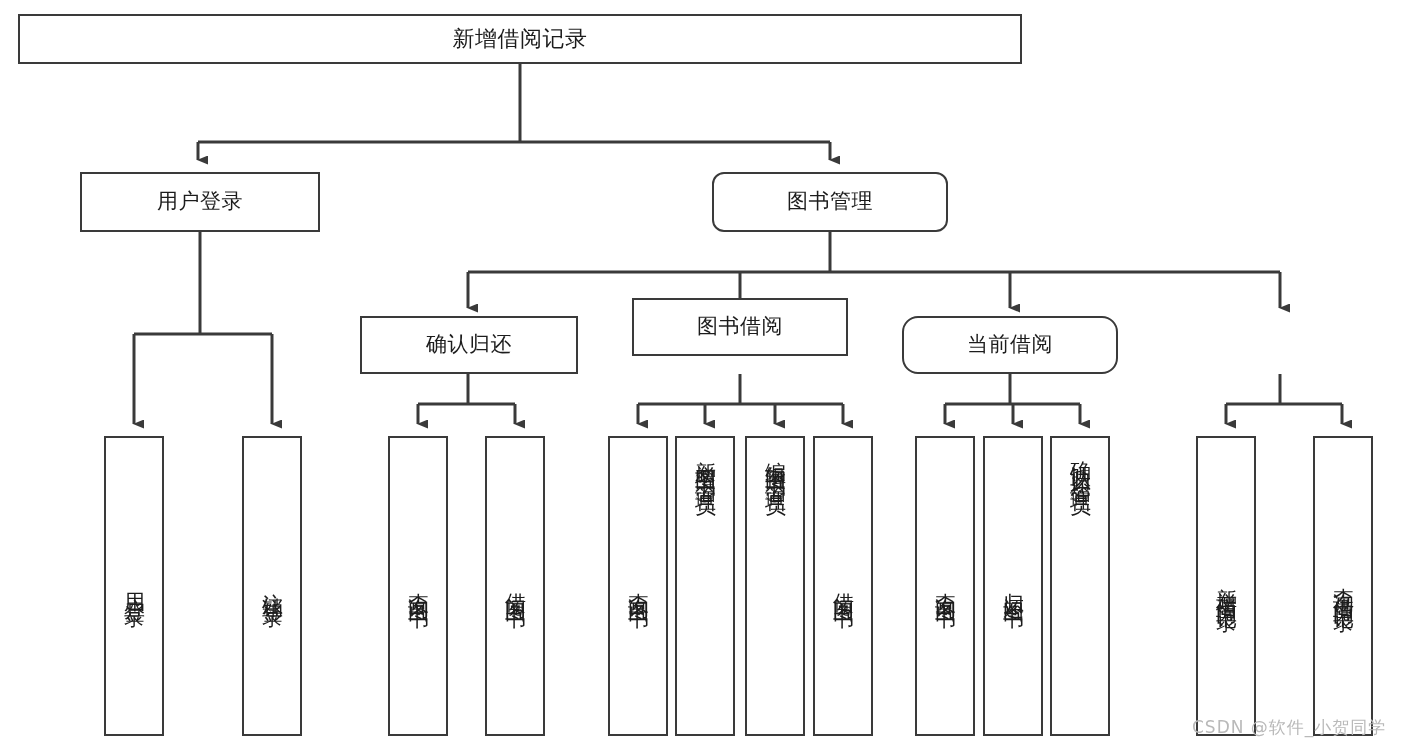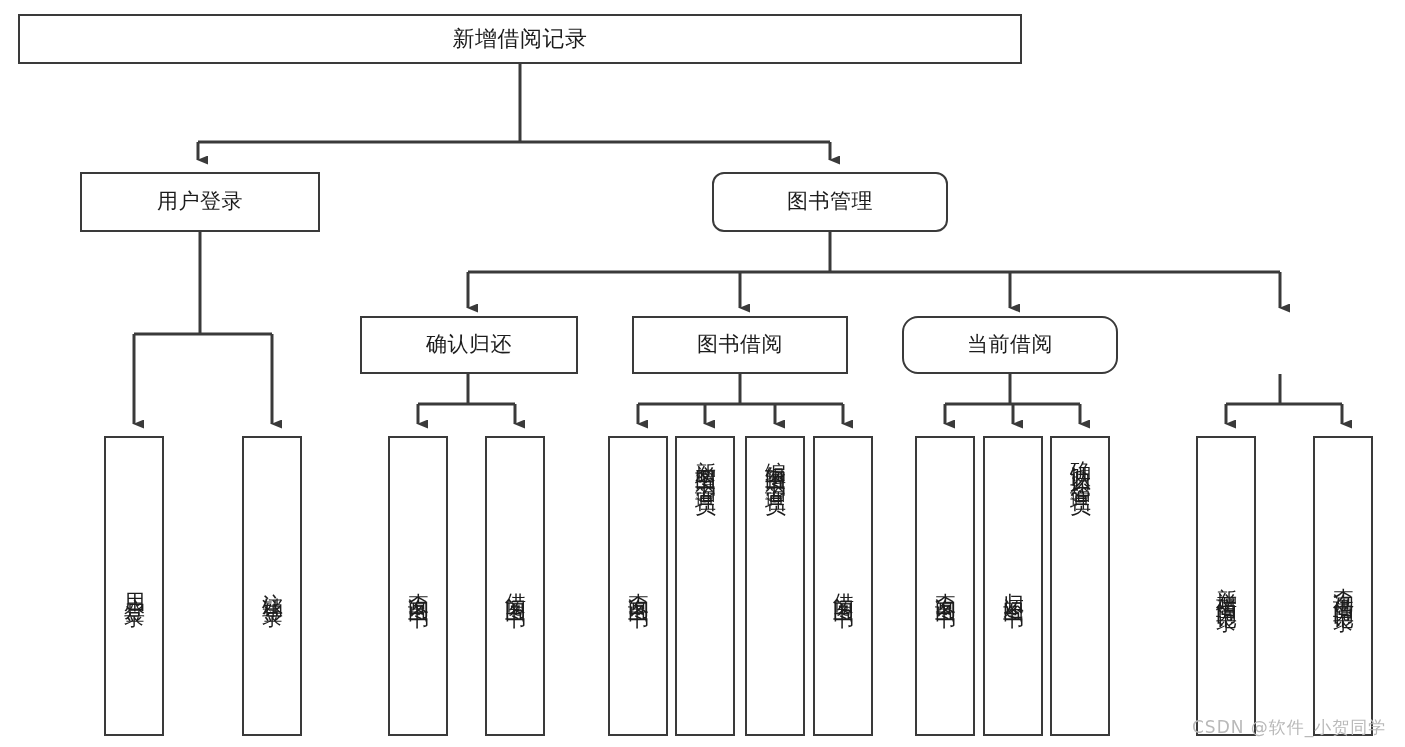--- a/index.html
+++ b/index.html
@@ -145,21 +145,21 @@
   </div>
 
   <div class="node" style="left:712px; top:172px; width:236px; height:60px;border-radius:12px;">
     <span class="node-label">图书管理</span>
   </div>
 
   <div class="node" style="left:360px; top:316px; width:218px; height:58px;">
     <span class="node-label">确认归还</span>
   </div>
 
-  <div class="node" style="left:632px; top:316px; width:216px; height:58px;">
+  <div class="node" style="left:632px; top:298px; width:216px; height:58px;">
     <span class="node-label">图书借阅</span>
   </div>
 
   <div class="node" style="left:902px; top:316px; width:216px; height:58px;border-radius:16px;">
     <span class="node-label">当前借阅</span>
   </div>
 
 
   <div class="node leaf center-text" style="left:104px; top:436px; width:60px; height:300px;">
     <span class="node-label">用户登录</span>

